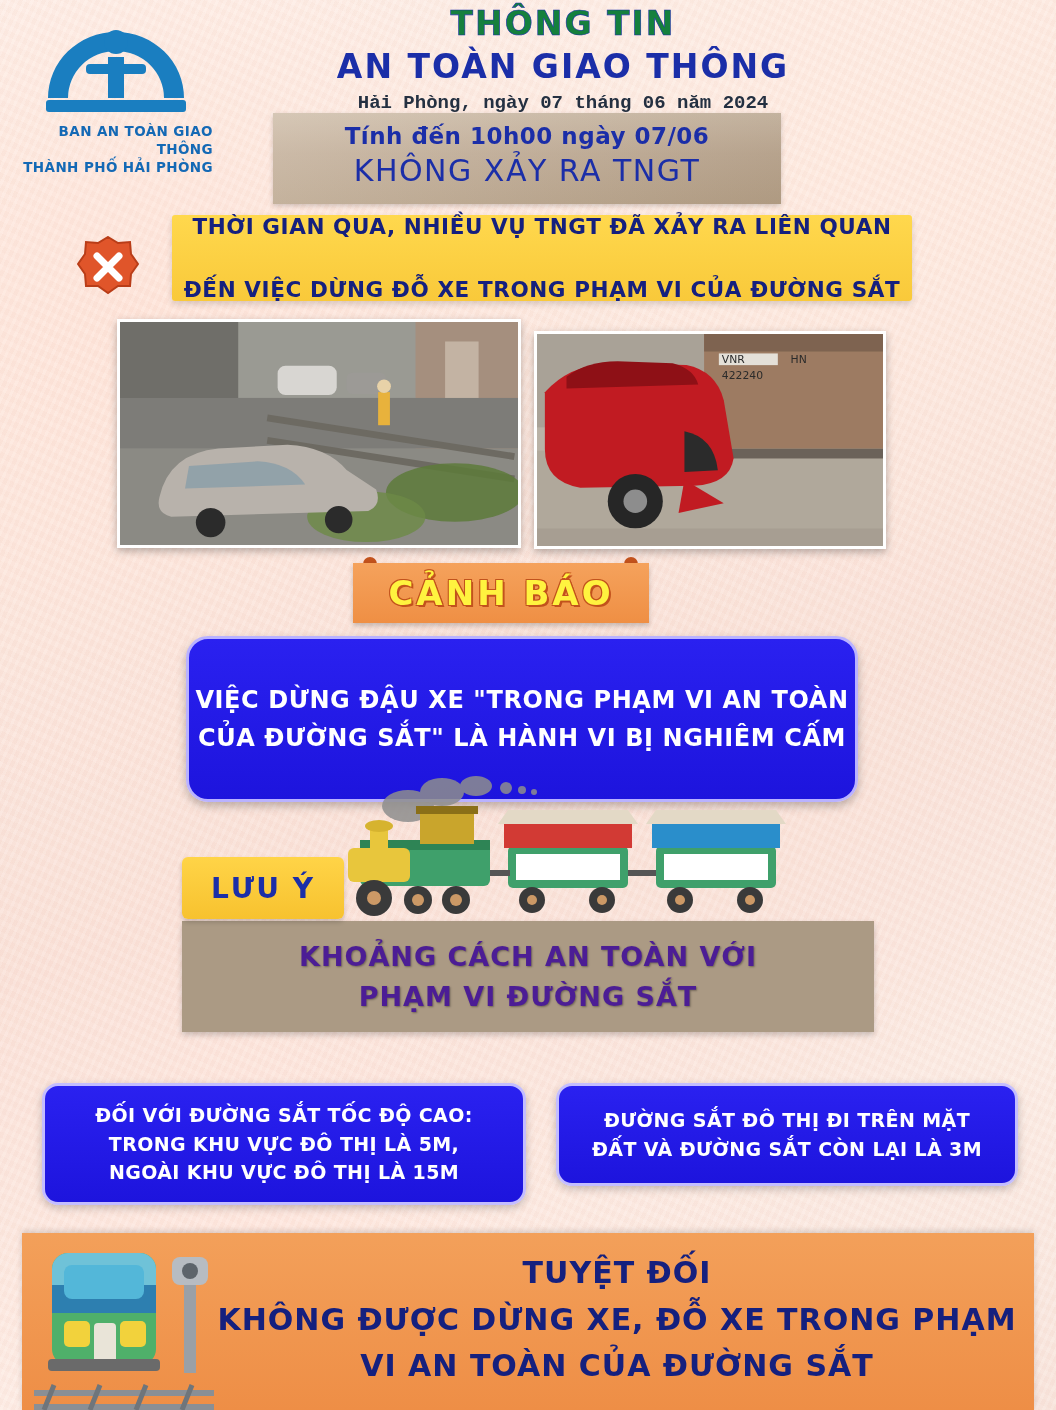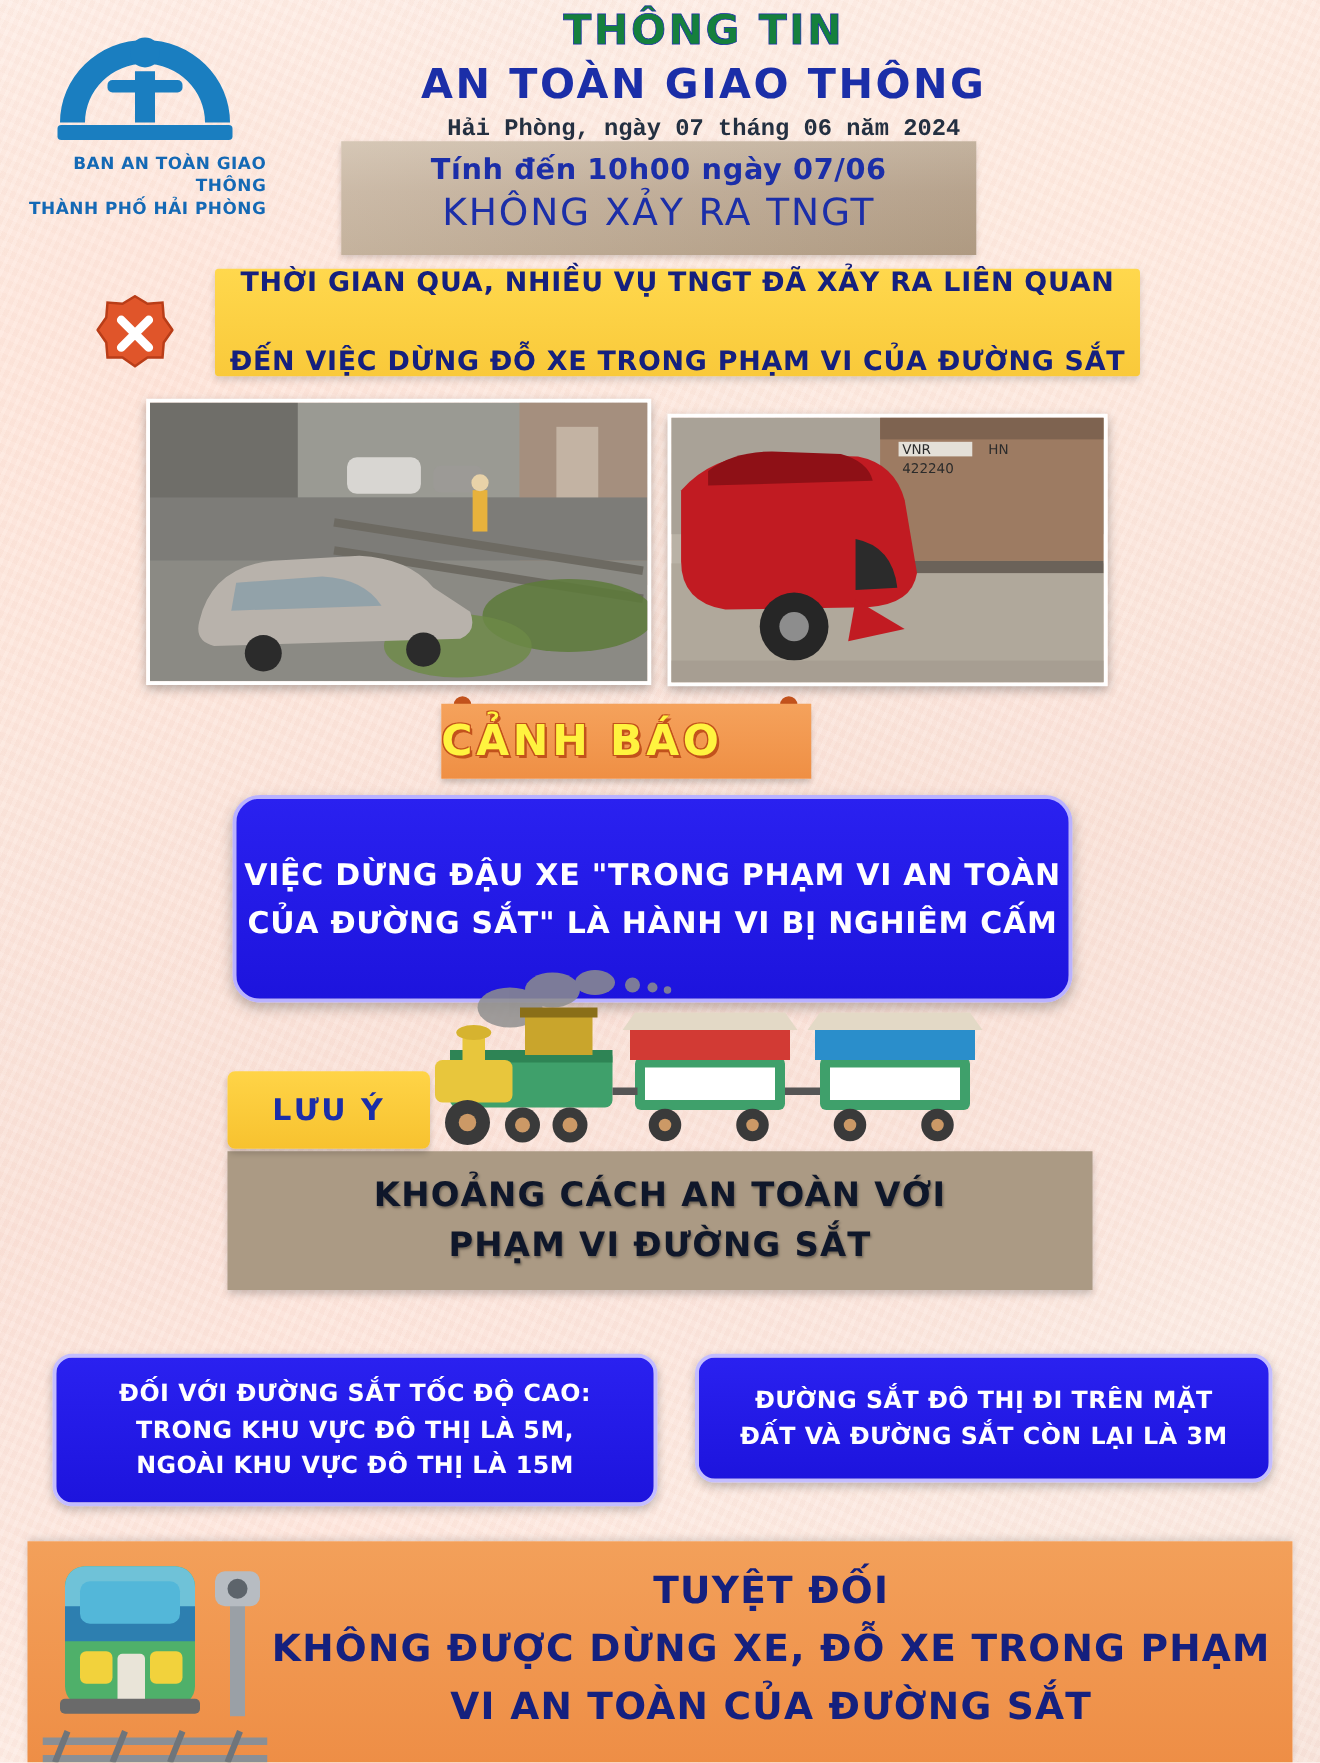--- a/index.html
+++ b/index.html
@@ -60,21 +60,21 @@
   
   .photo{ position:absolute; border:3px solid #ffffff; box-shadow:0 3px 8px rgba(0,0,0,.28); overflow:hidden;}
   .photo-left{ left:117px; top:319px; width:404px; height:229px; }
   .photo-right{ left:534px; top:331px; width:352px; height:218px; }
 
   
   .warn-tab{
     position:absolute; left:353px; top:563px; width:296px; height:60px;
     background:linear-gradient(180deg,#f5a25c 0%, #ef8f44 100%);
     box-shadow:0 3px 5px rgba(0,0,0,.2);
-    display:flex; align-items:center; 
+    display:flex; align-items:center; justify-content:center;
   }
   .warn-tab span{ color:#fff33f; font-weight:bold; font-size:34px; letter-spacing:3px;
                   text-shadow:2px 2px 0 #c2521c, -1px -1px 0 #c2521c, 1px -1px 0 #c2521c, -1px 1px 0 #c2521c;}
   .pin{ position:absolute; width:17px; height:20px; }
 
   
   .blue-big{
     position:absolute; left:186px; top:636px; width:672px; height:166px;
     background:linear-gradient(180deg,#2a21f0 0%, #1d14dd 100%);
     border:3px solid #b9b2ff; border-radius:22px;
@@ -86,32 +86,32 @@
   
   .train{ position:absolute; left:330px; top:770px; width:480px; height:160px; }
 
   
   .note-tab{
     position:absolute; left:182px; top:857px; width:162px; height:62px;
     background:linear-gradient(180deg,#ffd447 0%, #f7c22f 100%);
     border-radius:6px; box-shadow:0 3px 5px rgba(0,0,0,.18);
     display:flex; align-items:center; justify-content:center; z-index:3;
   }
-  .note-tab span{ color:#1b2ea8; font-weight:bold; font-size:24px; letter-spacing:2px;}
+  .note-tab span{ color:#1b2ea8; font-weight:bold; font-size:28px; letter-spacing:2px;}
 
   .grey-band{
     position:absolute; left:182px; top:921px; width:692px; height:111px;
     background:
       linear-gradient(110deg, rgba(255,255,255,.15), rgba(0,0,0,.06)),
       linear-gradient(180deg,#b5a58f 0%, #a99madjust 50%, #a2907a 100%);
     background-color:#ab9a84;
     box-shadow:0 3px 6px rgba(0,0,0,.2);
     display:flex; flex-direction:column; justify-content:center; align-items:center;
   }
-  .grey-band div{ color:#0f172a; font-weight:bold; font-size:27px; letter-spacing:1px; line-height:1.45; text-align:right;
+  .grey-band div{ color:#4c1d95; font-weight:bold; font-size:27px; letter-spacing:1px; line-height:1.45; text-align:right;
                   text-shadow:1px 1px 2px rgba(0,0,0,.35);}
 
   
   .bl-box{
     position:absolute; background:linear-gradient(180deg,#2a21f0 0%, #1d14dd 100%);
     border:3px solid #c3bdff; border-radius:16px; box-shadow:0 3px 8px rgba(0,0,0,.22);
     display:flex; flex-direction:column; justify-content:center; align-items:center;
   }
   .bl-box div{ color:#fff; font-weight:bold; font-size:19px; letter-spacing:.4px; line-height:1.5; text-align:center;}
   .bl-left{ left:42px; top:1083px; width:484px; height:122px; }

